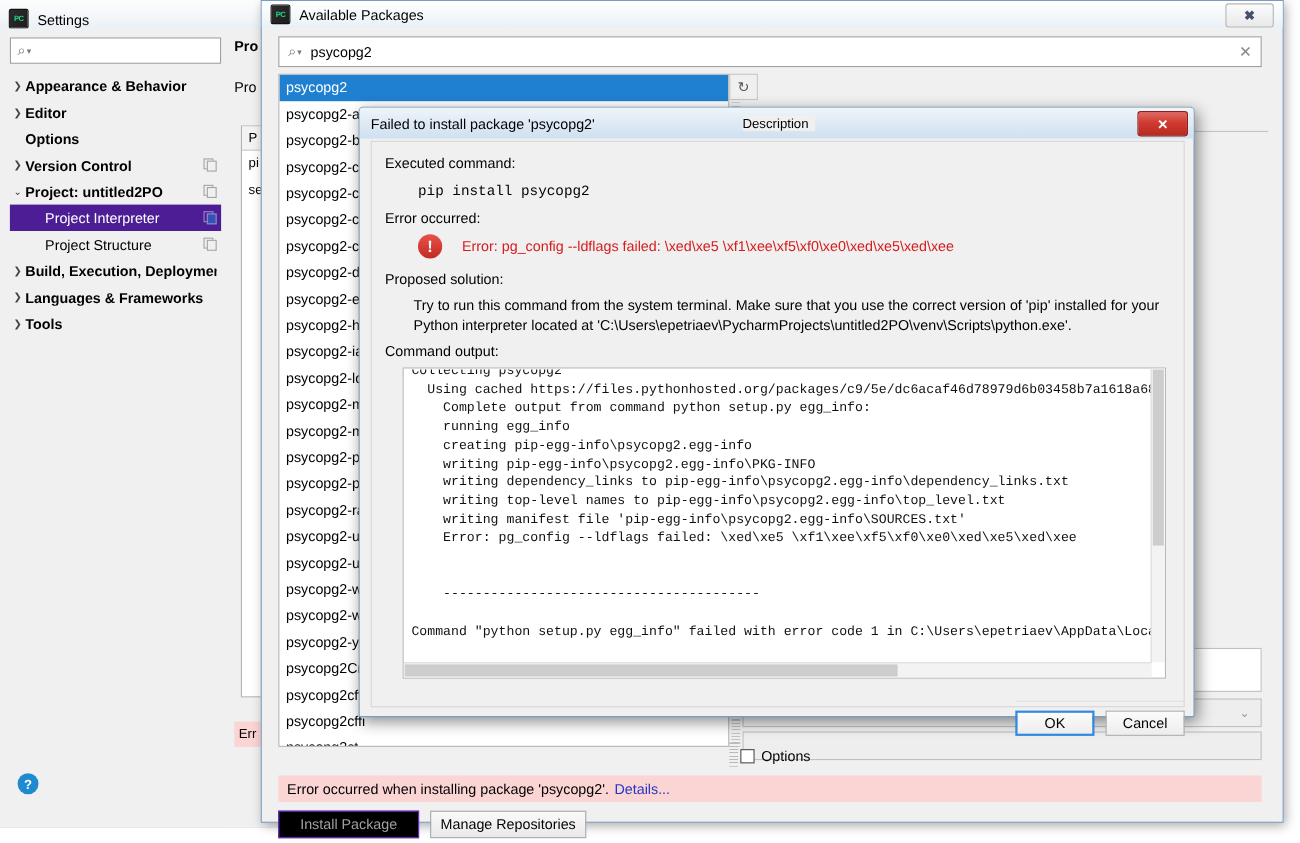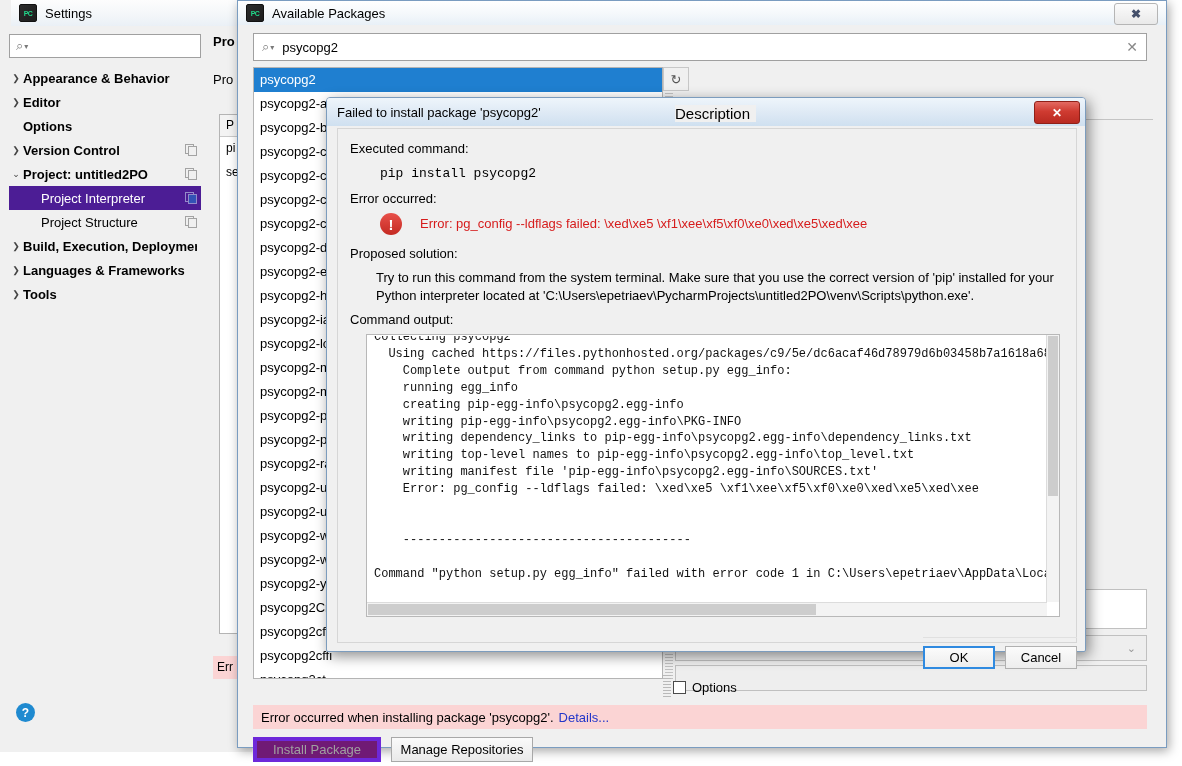--- a/index.html
+++ b/index.html
@@ -21,23 +21,23 @@
 
   
   .settings-win {
     position: absolute; left: 0; top: 0; width: 252px; height: 752px;
     background: #f0f0f0;
     border: 1px solid #9a9a9a;
     border-top: none; border-left: none;
     box-sizing: border-box;
   }
   .settings-titlebar {
-    position: absolute; left: 11px; top: 0; width: 252px; height: 26px;
+    position: absolute; left: 0; top: 0; width: 252px; height: 26px;
     background: linear-gradient(to bottom, #fdfdfd 0%, #f3f6f9 60%, #eaf0f6 100%);
-    display: flex; align-items: center; padding-left: 8px; box-sizing: border-box;
+    display: flex; align-items: flex-end; padding-left: 8px; box-sizing: border-box;
   }
   .pc-logo {
     width: 16px; height: 16px; border-radius: 2px;
     background: linear-gradient(135deg,#2d2d2d 0%, #1c1c1c 100%);
     display: inline-flex; align-items: center; justify-content: center;
     font-size: 7px; font-weight: bold; color: #21d789; letter-spacing: -0.5px;
     border: 1px solid #111; flex: none;
   }
   .settings-title {
     font-size: 13px; margin-left: 8px; color: #000;
@@ -161,21 +161,21 @@
     font-size: 13px; color: #555;
   }
   .splitter-dots {
     position: absolute; left: 420px; top: 66px; width: 8px; height: 586px;
     background: repeating-linear-gradient(to bottom,#b9b9b9 0 1px,transparent 1px 3px);
     opacity: .85;
   }
   .desc-panel {
     position: absolute; left: 430px; top: 40px; width: 478px; height: 560px;
   }
-  .desc-title { font-size: 15px; position: absolute; left: 0; top: 38px; background: #f0f0f0; padding-right: 6px; z-index: 2;}
+  .desc-title { font-size: 12px; position: absolute; left: 0; top: 38px; background: #f0f0f0; padding-right: 6px; z-index: 2;}
   .desc-rule { position: absolute; left: 0; top: 52px; width: 478px; height: 1px; background: #c4c4c4; }
   .desc-box {
     position: absolute; left: 430px; top: 562px; width: 472px; height: 40px;
     background: #ffffff; border: 1px solid #c0c0c0; box-sizing: border-box;
   }
   .ver-combo {
     position: absolute; left: 430px; top: 608px; width: 472px; height: 26px;
     background: #eeeeee; border: 1px solid #c0c0c0; box-sizing: border-box;
     display: flex; align-items: center; justify-content: flex-end; padding-right: 10px;
     font-size: 11px; color: #999;
@@ -204,21 +204,21 @@
   }
   .err-link { color: #2336c9; margin-left: 5px; }
 
   .btn {
     background: linear-gradient(to bottom,#fafafa,#e9e9e9);
     border: 1px solid #a8a8a8; box-sizing: border-box;
     font-size: 13px; display: flex; align-items: center; justify-content: center;
   }
   .install-btn {
     position: absolute; left: 8px; top: 710px; width: 128px; height: 25px;
-    color: #a0a0a0; background: #701a75; border: 4px solid #6d28d9;
+    color: #a0a0a0; background: #000000; border: 1px solid #6d28d9;
   }
   .manage-btn {
     position: absolute; left: 146px; top: 710px; width: 142px; height: 25px;
   }
 
   
   .err-dialog {
     position: absolute; left: 326px; top: 97px; width: 760px; height: 555px;
     background: #f0f0f0;
     border: 1px solid #7c9cbd;

